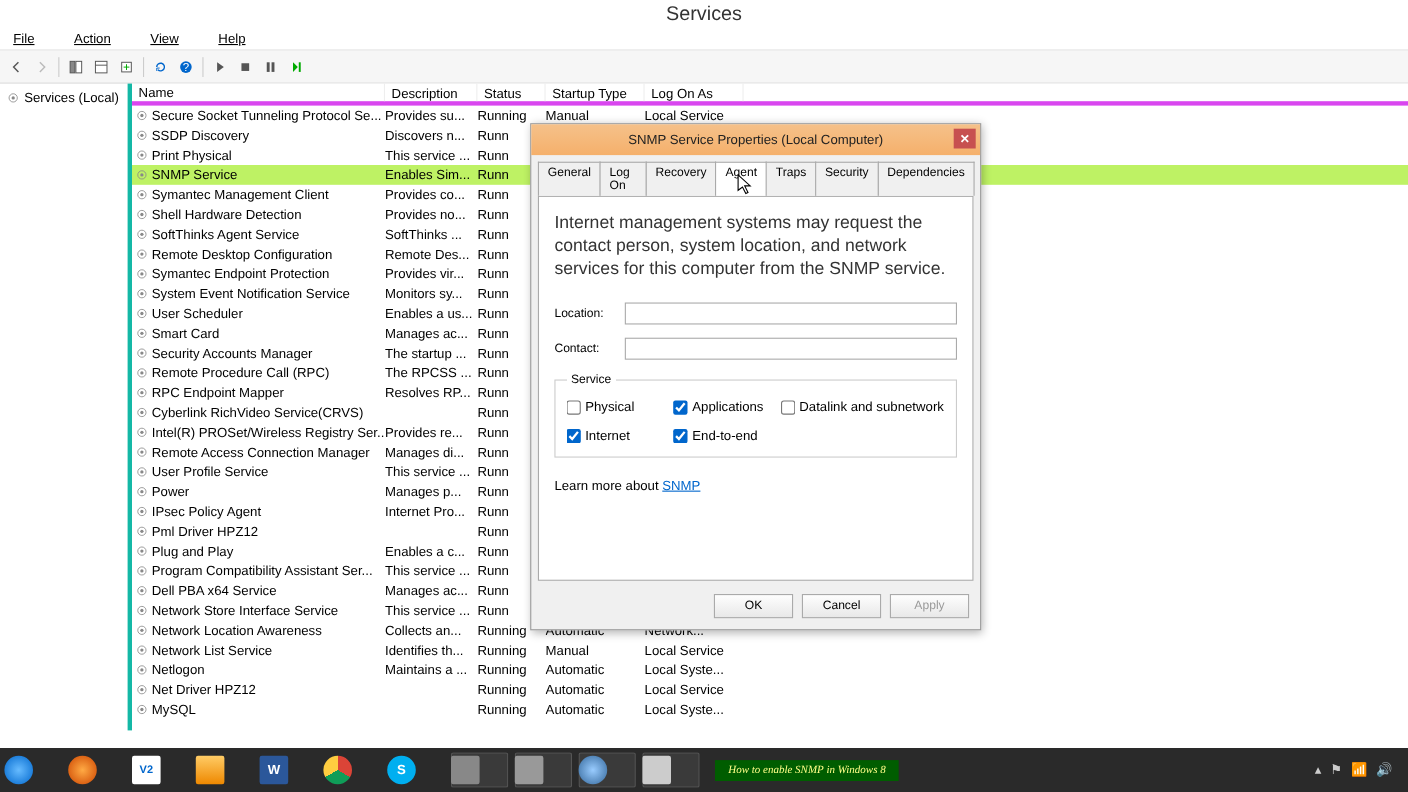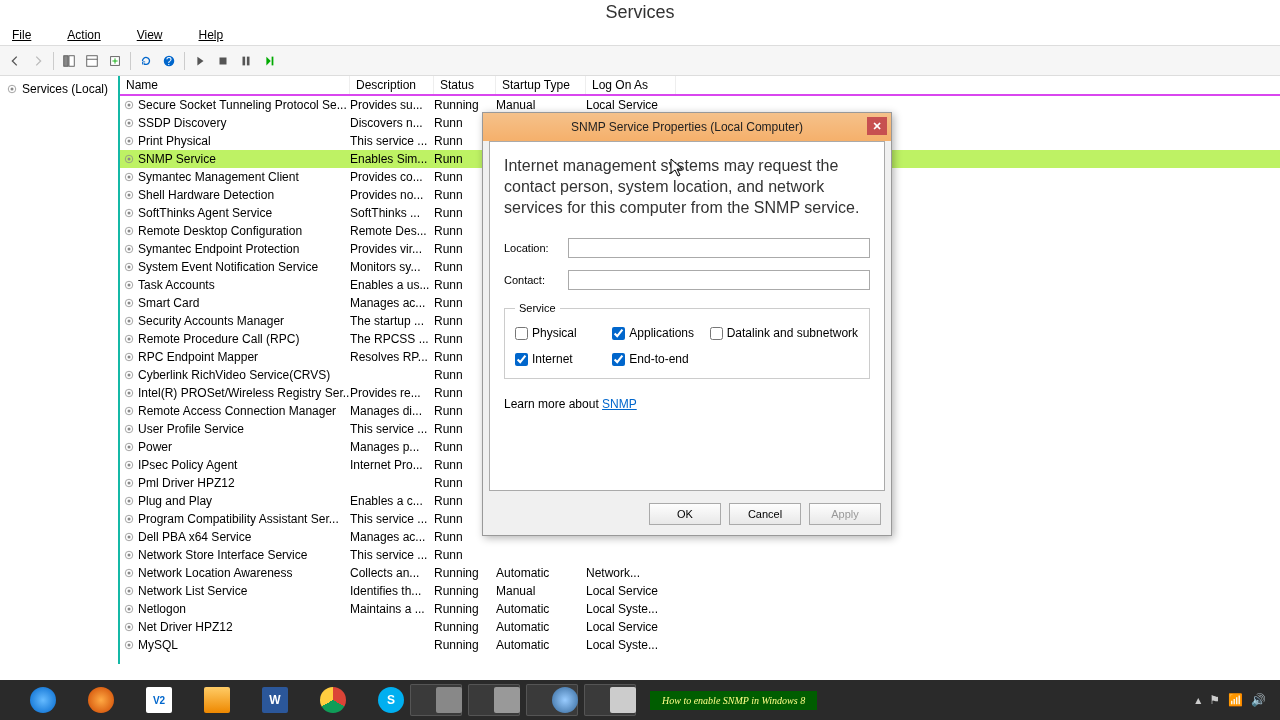--- a/index.html
+++ b/index.html
@@ -14,26 +14,26 @@
 .menubar-item { padding: 2px 8px; cursor: default; }
 
 
 .toolbar { height: 30px; display: flex; align-items: center; padding-left: 4px; gap: 1px; border-bottom: 1px solid #ddd; background: #f6f6f6; }
 .tool-btn { width: 22px; height: 22px; display: flex; align-items: center; justify-content: center; border: 1px solid transparent; cursor: default; }
 .tool-btn svg { width: 14px; height: 14px; }
 .divider { width: 1px; height: 18px; background: #ccc; margin: 0 3px; }
 
 
 .content { display: flex; height: 588px; }
-.sidebar { width: 120px; border-right: 2px solid #14b8a6; padding: 4px; }
+.sidebar { width: 120px; border-right: 4px solid #14b8a6; padding: 4px; }
 .sidebar-item { display: flex; align-items: center; gap: 4px; padding: 2px; }
 .sidebar-item .gear { width: 12px; height: 12px; }
 
 .main-area { flex: 1; display: flex; flex-direction: column; }
-.list-header { display: flex; height: 20px; border-bottom: 2px solid #d946ef; background: #fff; }
+.list-header { display: flex; height: 20px; border-bottom: 4px solid #d946ef; background: #fff; }
 .list-header-col { padding: 2px 6px; border-right: 1px solid #eee; cursor: default; font-size: 12px; }
 .list-body { flex: 1; overflow: hidden; }
 .list-row { display: flex; height: 18px; align-items: center; }
 .list-row.selected { background: #bef264; }
 .list-row .gear-icon { width: 12px; height: 12px; margin: 0 3px; flex-shrink: 0; }
 .list-cell { white-space: nowrap; overflow: hidden; text-overflow: ellipsis; padding-right: 4px; font-size: 12px; }
 .col-name { width: 230px; display: flex; align-items: center; }
 .col-desc { width: 84px; }
 .col-status { width: 62px; }
 .col-startup { width: 90px; }
@@ -63,21 +63,21 @@
 .check-item { display: flex; align-items: center; gap: 4px; font-size: 11px; }
 .check-item input { width: 13px; height: 13px; accent-color: #0066cc; }
 .learn-more { margin-top: 18px; font-size: 11px; }
 .learn-more a { color: #0066cc; text-decoration: underline; }
 .dialog-buttons { display: flex; justify-content: flex-end; gap: 8px; padding: 6px 10px 10px 10px; }
 .dialog-btn { width: 72px; height: 22px; border: 1px solid #aaa; background: linear-gradient(#fefefe,#e8e8e8); cursor: default; font-size: 11px; }
 .dialog-btn:disabled { color: #999; }
 
 
 .taskbar { position: absolute; bottom: 0; left: 0; right: 0; height: 40px; background: #2a2a2a; display: flex; align-items: center; padding: 0 4px; }
-.task-item { width: 52px; height: 32px; display: flex; align-items: center; justify-content: flex-end; margin-right: 6px; border-radius: 2px; }
+.task-item { width: 52px; height: 32px; display: flex; align-items: center; justify-content: flex-start; margin-right: 6px; border-radius: 2px; }
 .task-item.active { box-shadow: inset 0 0 0 1px #555; background: #3a3a3a; }
 .task-item .app-icon { width: 26px; height: 26px; border-radius: 2px; }
 .banner { background: #005d00; color: #ffff88; padding: 4px 12px; font-family: Georgia, serif; font-style: italic; font-size: 10px; margin-left: 8px; }
 .tray { margin-left: auto; display: flex; align-items: center; gap: 8px; padding-right: 10px; color: #ccc; }
 
 
 .cursor { position: absolute; left: 670px; top: 158px; z-index: 999; pointer-events: none; }
 .cursor svg { width: 16px; height: 20px; }
 
 .gear-icon svg, .gear svg { width: 100%; height: 100%; }
@@ -312,21 +312,21 @@
           <div class="list-cell col-status">Runn</div>
           <div class="list-cell col-startup"></div>
           <div class="list-cell col-logon"></div>
         </div>
         <div class="list-row">
           <div class="list-cell col-name">
             <span class="gear-icon"><svg viewBox="0 0 16 16">
                 <circle cx="8" cy="8" r="5" fill="none" stroke="#888"></circle>
                 <circle cx="8" cy="8" r="2" fill="#888"></circle>
               </svg></span>
-            <span>Task Accounts</span>
+            <span>User Scheduler</span>
           </div>
           <div class="list-cell col-desc">Enables a us...</div>
           <div class="list-cell col-status">Runn</div>
           <div class="list-cell col-startup"></div>
           <div class="list-cell col-logon"></div>
         </div>
         <div class="list-row">
           <div class="list-cell col-name">
             <span class="gear-icon"><svg viewBox="0 0 16 16">
                 <circle cx="8" cy="8" r="5" fill="none" stroke="#888"></circle>
@@ -587,20 +587,29 @@
           <div class="list-cell col-logon">Local Syste...</div>
         </div>
       </div>
   </div>
 </div>
 
 <div class="dialog">
   <div class="dialog-title">
     <span class="dialog-title-text">SNMP Service Properties (Local Computer)</span>
     <div class="dialog-close">✕</div>
+  </div>
+  <div class="dialog-tabs">
+    <div class="dialog-tab">General</div>
+    <div class="dialog-tab">Log On</div>
+    <div class="dialog-tab">Recovery</div>
+    <div class="dialog-tab active">Agent</div>
+    <div class="dialog-tab">Traps</div>
+    <div class="dialog-tab">Security</div>
+    <div class="dialog-tab">Dependencies</div>
   </div>
   <div class="dialog-body">
     <div class="dialog-desc">Internet management systems may request the contact person, system location, and network services for this computer from the SNMP service.</div>
     <div class="form-row">
       <div class="form-label">Location:</div>
       <input class="form-input" value="" style="">
     </div>
     <div class="form-row">
       <div class="form-label">Contact:</div>
       <input class="form-input" value="" style="">

